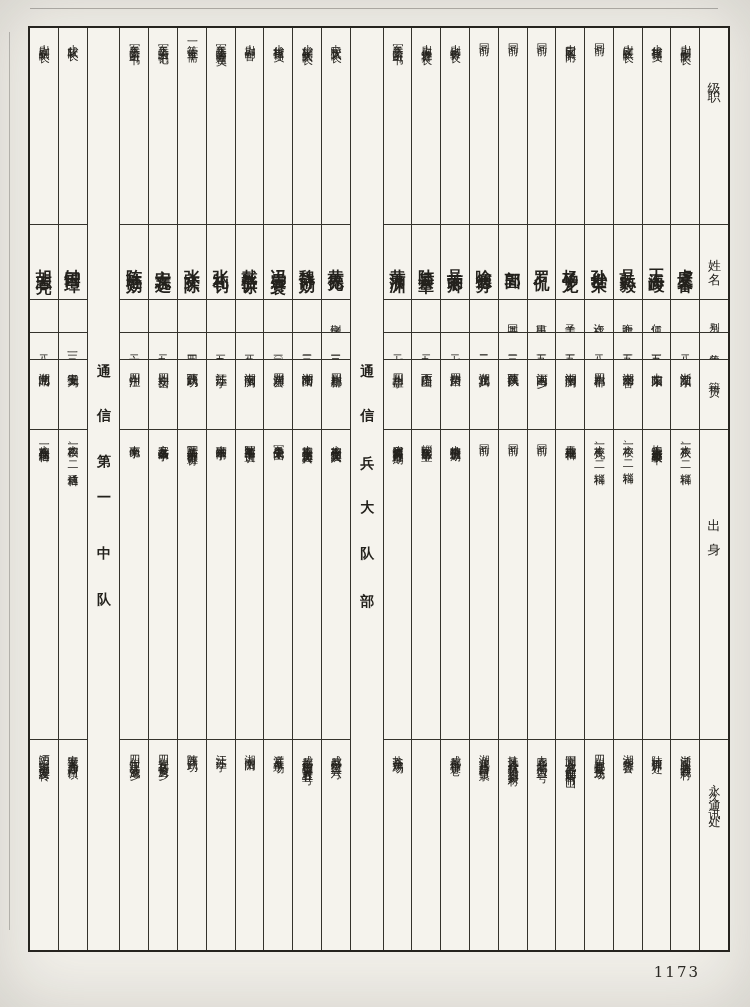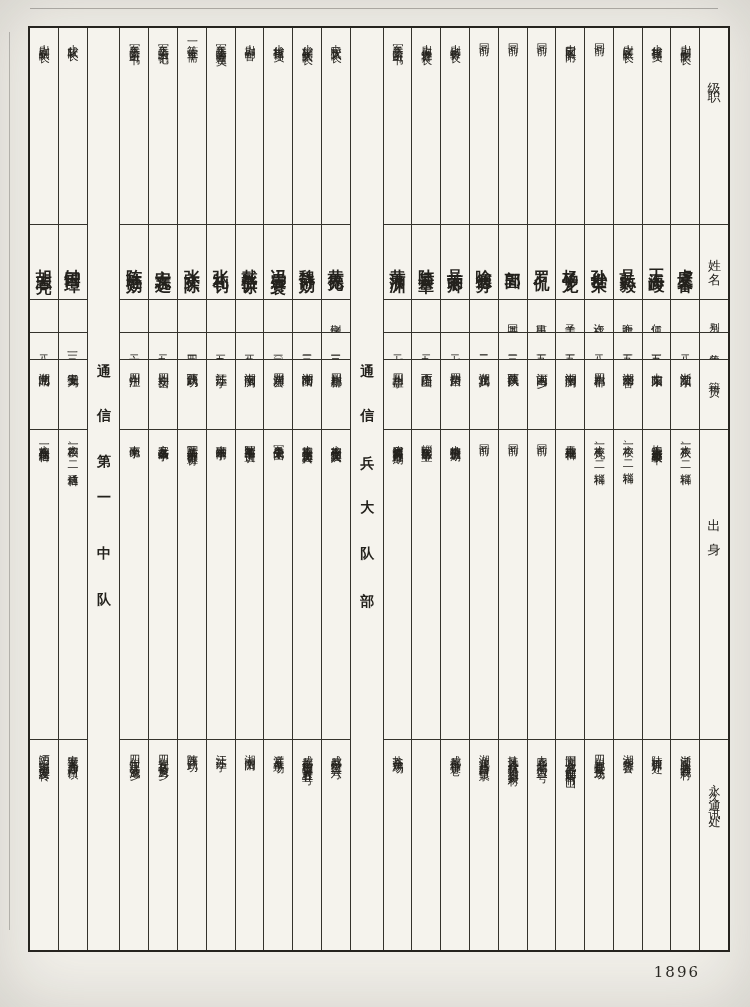--- a/index.html
+++ b/index.html
@@ -617,14 +617,14 @@
         </div>
     <div class="cell origin">
           <span>本校一八期通信科</span>
         </div>
     <div class="cell address">
           <span>沔阳彭家场彭宏发转</span>
         </div>
   </div>
 </div>
 
-  <div class="page-number">1896</div>
+  <div class="page-number">1173</div>
 </div>
 
 </body></html>

